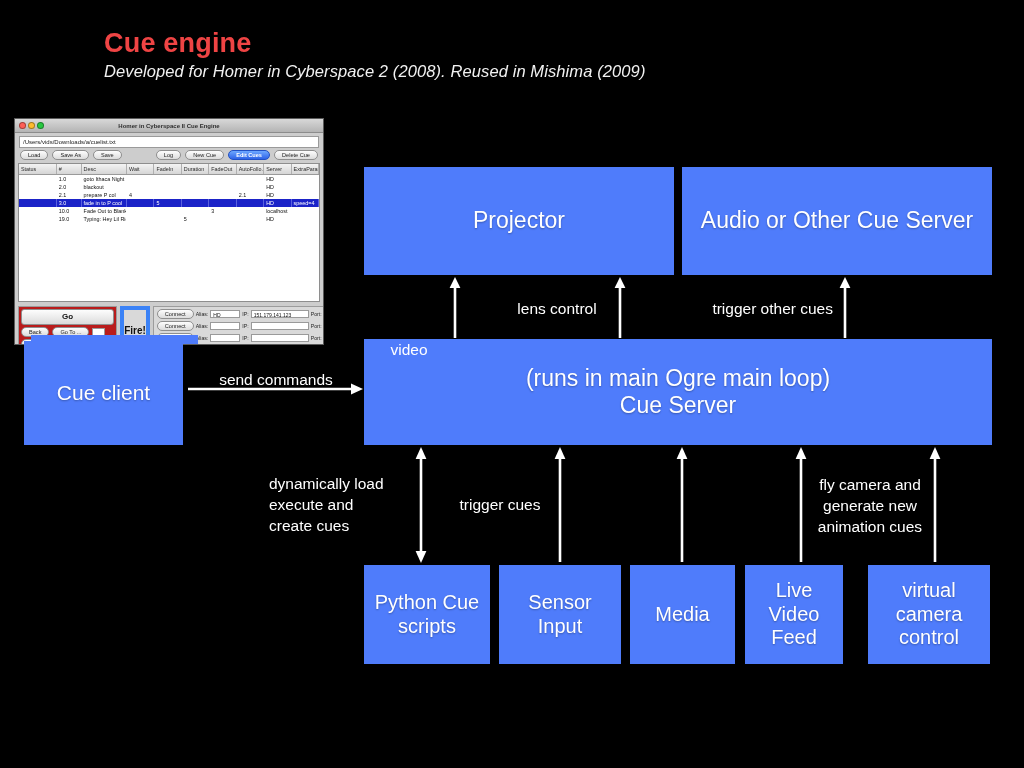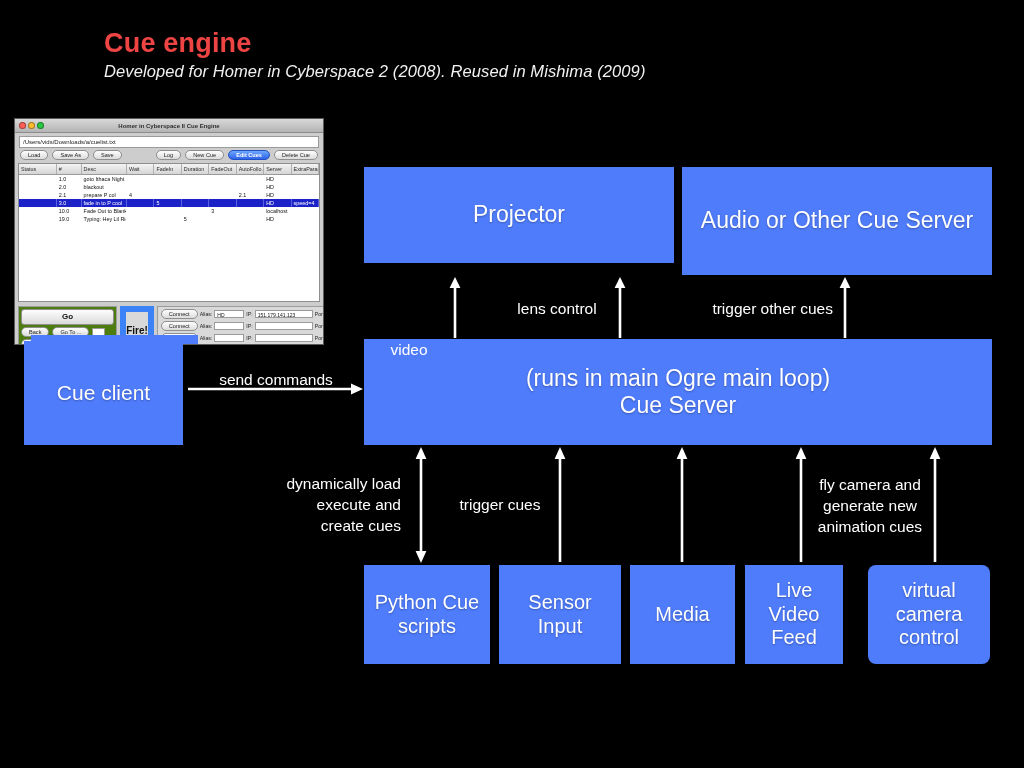--- a/index.html
+++ b/index.html
@@ -49,30 +49,30 @@
     display: flex;
     align-items: center;
     justify-content: center;
     text-align: center;
     line-height: 1.18;
     text-shadow: 0 1px 2px rgba(0,0,0,0.30);
     box-sizing: border-box;
     padding: 2px 6px;
   }
 
-  #box-projector   { left: 364px; top: 167px; width: 310px; height: 96px; font-size: 23px; }
+  #box-projector   { left: 364px; top: 167px; width: 310px; height: 108px; font-size: 23px; }
   #box-audio-cue   { left: 682px; top: 167px; width: 310px; height: 108px; font-size: 23px; }
   #box-cue-server  { left: 364px; top: 339px; width: 628px; height: 106px; font-size: 23px; }
   #box-cue-client  { left: 24px;  top: 341px; width: 159px; height: 104px; font-size: 21px; }
 
   #box-python      { left: 364px; top: 565px; width: 126px; height: 99px; font-size: 20px; }
   #box-sensor      { left: 499px; top: 565px; width: 122px; height: 99px; font-size: 20px; }
   #box-media       { left: 630px; top: 565px; width: 105px; height: 99px; font-size: 20px; }
   #box-livevideo   { left: 745px; top: 565px; width: 98px; height: 99px; font-size: 20px; }
-  #box-virtualcam  { left: 868px; top: 565px; width: 122px; height: 99px; font-size: 20px; border-radius: 8px; }
+  #box-virtualcam  { left: 868px; top: 565px; width: 122px; height: 99px; font-size: 20px; }
 
   
   .arrow-v, .arrow-h {
     position: absolute;
   }
   .arrow-v svg, .arrow-h svg { display: block; }
 
   .edge-label {
     position: absolute;
     color: #ffffff;
@@ -205,21 +205,21 @@
   
   .bottom-area {
     display: flex;
     padding: 4px 3px 3px 3px;
     gap: 3px;
     align-items: stretch;
   }
   .go-panel {
     width: 104px;
     border: 1px solid #9c9c9c;
-    background: #4d7c0f;
+    background: #b91c1c;
     padding: 2px;
     box-sizing: border-box;
   }
   .go-btn {
     height: 14px;
     line-height: 13px;
     text-align: center;
     font-size: 8px;
     font-weight: bold;
     border: 1px solid #8f8f8f;
@@ -234,21 +234,21 @@
     margin-bottom: 2px;
   }
   .mini-field {
     width: 13px; height: 9px;
     background: #ffffff;
     border: 1px solid #9a9a9a;
     box-sizing: border-box;
   }
   .fire-panel {
     width: 40px;
-    border: 6px solid #3b82f6;
+    border: 4px solid #3b82f6;
     background: #d9d9d9;
     display: flex;
     align-items: center;
     justify-content: center;
     font-size: 10px;
     font-weight: bold;
   }
   .conn-panel {
     flex: 1;
     border: 1px solid #9c9c9c;
@@ -533,21 +533,21 @@
   </div>
   <div class="edge-label" style="left:196px; top:370px; width:160px;">send commands</div>
 
   <div class="arrow-v" style="left:414px; top:447px;">
     <svg width="14" height="116" viewBox="0 0 14 116">
       <line x1="7" y1="105" x2="7" y2="11" stroke="#ffffff" stroke-width="2.6"></line>
       <polygon points="7,0 1.6,12 12.4,12" fill="#ffffff"></polygon>
       <polygon points="7,116 1.6,104 12.4,104" fill="#ffffff"></polygon>
     </svg>
   </div>
-  <div class="edge-label" style="left:263px; top:474px; width:138px; text-align:right;">dynamically load
+  <div class="edge-label" style="left:269px; top:474px; width:138px; text-align:left;">dynamically load
 execute and
 create cues</div>
 
   <div class="arrow-v" style="left:553px; top:447px;">
     <svg width="14" height="116" viewBox="0 0 14 116">
       <line x1="7" y1="115" x2="7" y2="10" stroke="#ffffff" stroke-width="2.6"></line>
       <polygon points="7,0 1.6,12 12.4,12" fill="#ffffff"></polygon>
     </svg>
   </div>
   <div class="edge-label" style="left:452px; top:495px; width:96px; text-align:center;">trigger cues</div>

